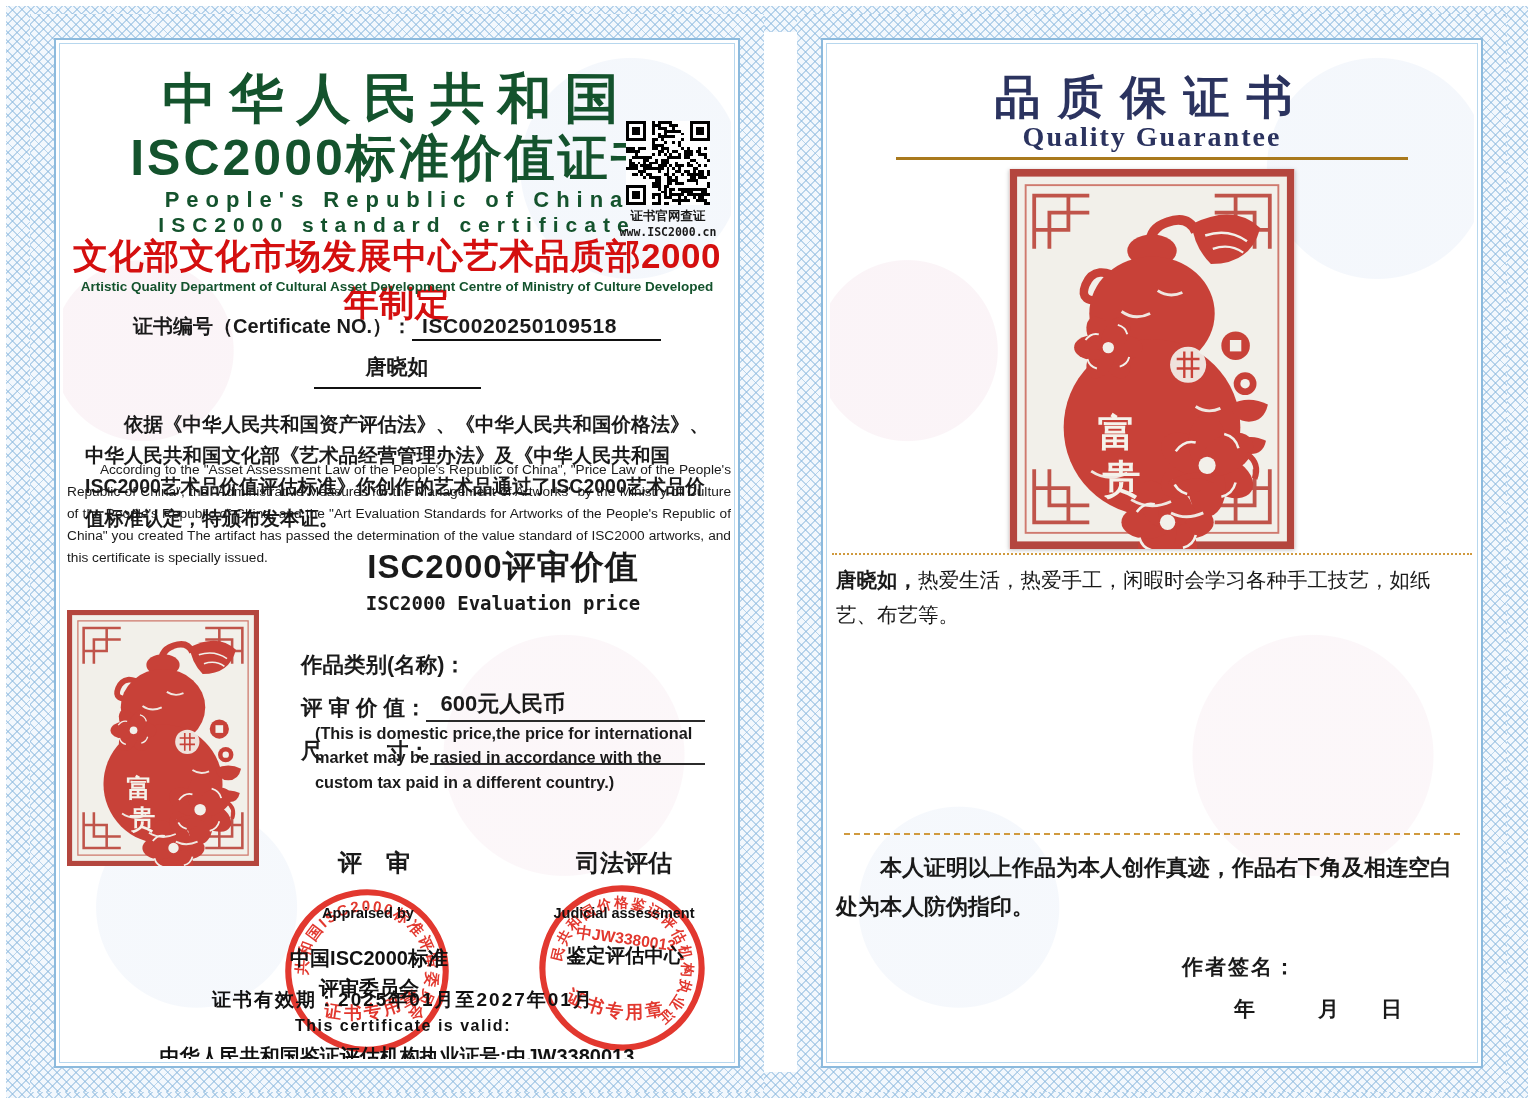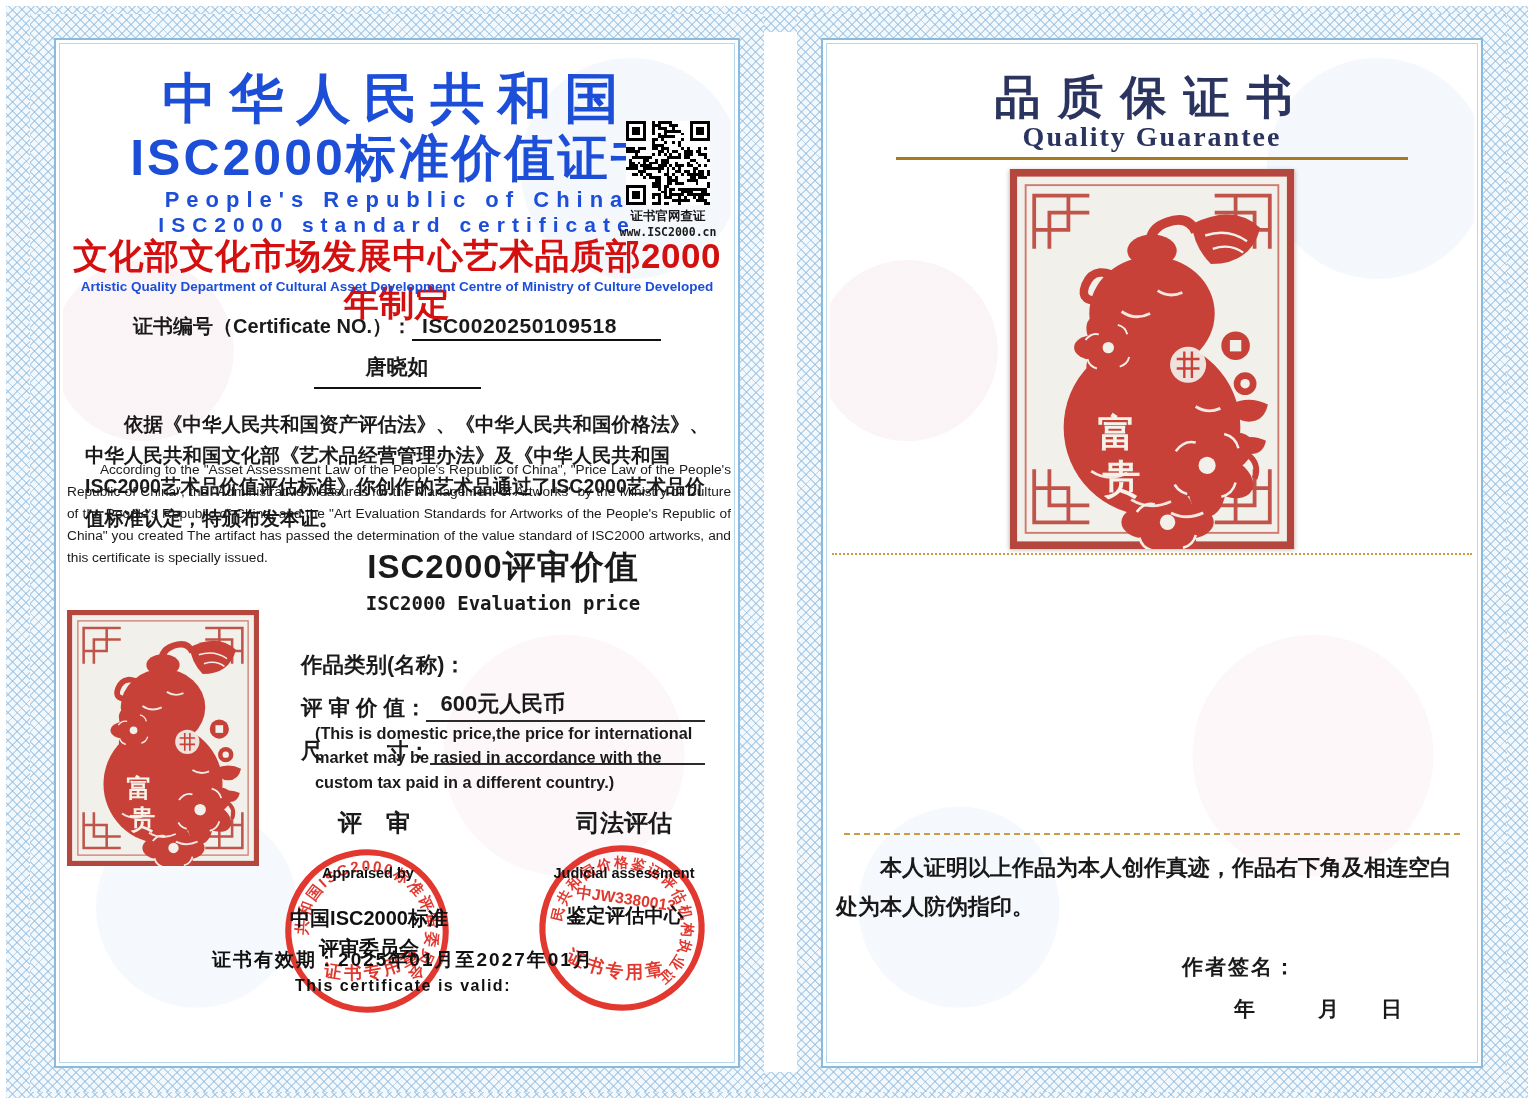--- a/index.html
+++ b/index.html
@@ -23,21 +23,21 @@
     border:2px solid #8cbadd; box-shadow:inset 0 0 0 3px #fff, inset 0 0 0 4px #b7d7ee;}
   .page-inner{position:absolute;inset:7px;overflow:hidden;background:#fff;}
   .page-inner::before{content:"";position:absolute;inset:0;pointer-events:none;
     background:
       radial-gradient(circle at 12% 30%, rgba(216,150,180,.10) 0 90px, transparent 91px),
       radial-gradient(circle at 85% 12%, rgba(150,180,225,.10) 0 110px, transparent 111px),
       radial-gradient(circle at 75% 70%, rgba(216,150,180,.08) 0 120px, transparent 121px),
       radial-gradient(circle at 20% 85%, rgba(150,180,225,.09) 0 100px, transparent 101px);}
   .abs{position:absolute;}
   .ctr{left:0;right:0;text-align:center;}
-  .red{color:#1d4ed8;}
+  .red{color:#14532d;}
   
   .l-title1{top:16px;font-size:54px;font-weight:900;letter-spacing:13px;}
   .l-title2{top:78px;font-size:50px;font-weight:900;letter-spacing:3px;}
   .l-title-en1{top:140px;font-size:22px;font-weight:800;letter-spacing:7px;}
   .l-title-en2{top:166px;font-size:21px;font-weight:800;letter-spacing:7px;}
   .qr-block{top:74px;right:14px;width:98px;text-align:center;}
   .qr-block svg{width:84px;height:84px;display:block;margin:0 auto;}
   .qr-cap1{font-size:12.5px;font-weight:700;margin-top:3px;}
   .qr-cap2{font-size:11.5px;font-weight:700;font-family:"DejaVu Sans Mono",monospace;}
   .l-banner{top:186px;font-size:35px;font-weight:900;letter-spacing:.5px;color:#d40f0f;}
@@ -53,21 +53,21 @@
   .l-eval{left:238px;width:404px;top:498px;}
   .l-eval h2{margin:0;font-size:33px;font-weight:800;text-align:center;letter-spacing:1px;}
   .l-eval .sub{font-size:19px;font-weight:600;text-align:center;font-family:"DejaVu Sans Mono",monospace;margin-top:2px;}
   .fields{margin-top:22px;}
   .frow{display:flex;align-items:flex-end;height:43px;}
   .frow .lab{font-size:21.5px;font-weight:600;white-space:pre;}
   .frow .uline{flex:1;border-bottom:2px solid #2b2b2b;padding:0 0 1px 14px;font-size:22px;font-weight:800;}
   .l-note{left:252px;right:10px;top:666px;}
   .note-cn{font-size:17px;font-weight:700;line-height:1.55;}
   .note-en{font-size:16.3px;font-weight:700;line-height:1.5;margin-top:8px;}
-  .l-stamps{left:0;right:0;top:760px;height:238px;}
+  .l-stamps{left:0;right:0;top:800px;height:238px;}
   .ap-h{font-size:24px;font-weight:800;position:absolute;top:0;text-align:center;}
   .ap-h.lft{left:222px;width:178px;}
   .ap-h.rgt{left:466px;width:190px;}
   .stampsvg{position:absolute;opacity:.92;}
   .stampsvg.lft{left:216px;top:36px;width:176px;height:176px;transform:rotate(-10deg);}
   .stampsvg.rgt{left:470px;top:32px;width:178px;height:178px;transform:rotate(8deg);}
   .ovl{position:absolute;z-index:3;text-align:center;color:#111;}
   .ovl.sub-l{top:58px;left:220px;width:170px;font-size:14.5px;font-weight:700;}
   .ovl.sub-r{top:58px;left:466px;width:190px;font-size:14.5px;font-weight:700;}
   .ovl.org-l{top:96px;left:194px;width:224px;font-size:20px;font-weight:800;line-height:1.5;}
@@ -582,20 +582,21 @@
       <div class="ovl org-l">
         <div>中国ISC2000标准</div>
         <div>评审委员会</div>
       </div>
       <div class="ovl org-r">
         <div>鉴定评估中心</div>
       </div>
 
       <div class="ovl val-cn">证书有效期：2025年01月至2027年01月</div>
       <div class="ovl val-en">This certificate is valid:</div>
+      <div class="ovl lic ctr">中华人民共和国鉴证评估机构执业证号:中JW3380013</div>
     </div>
 
   </div>
  </div>
 </div>
 
 <div class="page right hatch">
  <div class="page-frame">
   <div class="page-inner">
 
@@ -604,20 +605,23 @@
     <div class="abs r-gold"></div>
 
     <div class="abs r-photo">
       <svg viewBox="0 0 300 400">
             <use href="#artSym"></use>
           </svg>
     </div>
 
     <div class="abs r-dotted"></div>
 
+    <p class="abs r-bio" style="margin:0">
+      <b>唐晓如，</b><span>热爱生活，热爱手工，闲暇时会学习各种手工技艺，如纸艺、布艺等。</span>
+    </p>
 
     <div class="abs r-wavy"></div>
 
     <p class="abs r-statement" style="margin:0">本人证明以上作品为本人创作真迹，作品右下角及相连空白处为本人防伪指印。</p>
 
     <div class="abs r-sign">作者签名：</div>
     <div class="abs r-date">年　　　月　　日</div>
 
   </div>
  </div>

